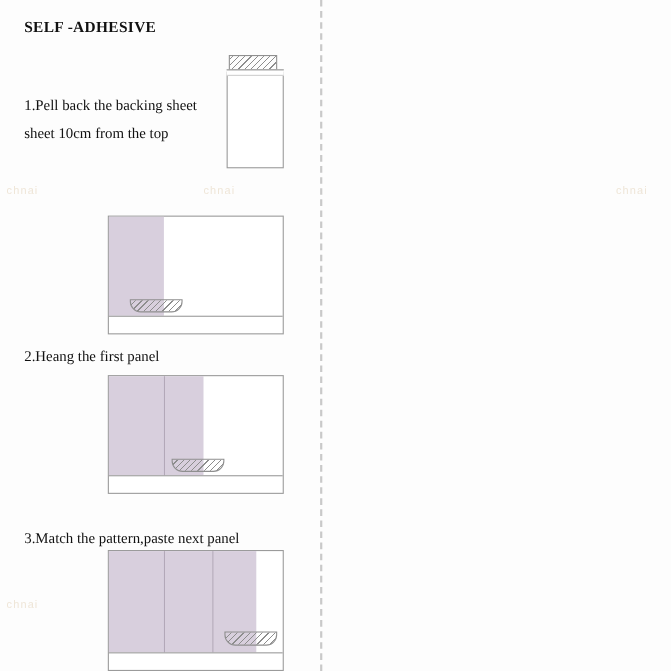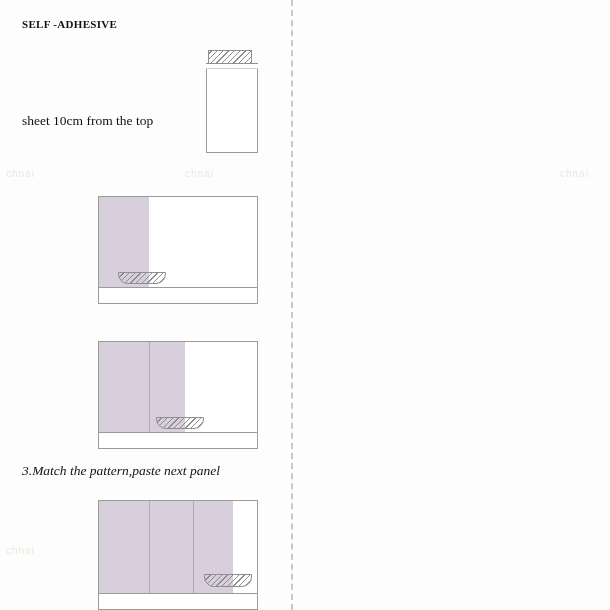--- a/index.html
+++ b/index.html
@@ -36,21 +36,21 @@
     top: 0;
     width: 0;
     height: 610px;
     border-left: 2px dashed #c9c9c9;
   }
 
   .col-title {
     position: absolute;
     font-family: "Liberation Serif", serif;
     font-weight: bold;
-    font-size: 11px;
+    font-size: 14px;
     letter-spacing: 0.3px;
     color: #111;
     white-space: nowrap;
   }
   #title-left { left: 22px; top: 18px; }
 
   .step-text {
     position: absolute;
     font-family: "Liberation Serif", serif;
     font-size: 13.5px;
@@ -114,38 +114,40 @@
   <div class="col col-left">
 
     <div class="col-title" id="title-left">SELF -ADHESIVE</div>
 
     <div>
       <div class="fig" style="left:206px; top:65px; width:52px; height:88px;"></div>
       <div class="hatch" style="left:208px; top:50px; width:44px; height:14px; border:1px solid #8f8f8f;"></div>
       <div style="position:absolute; left:206px; top:63px; width:52px; height:4px; background:#ffffff; border-top:1px solid #8f8f8f; border-bottom:1px solid #cfcfcf;"></div>
     </div>
 
+    <div class="step-text" style="left:22px; top:88px;">1.Pell back the backing sheet</div>
     <div class="step-text" style="left:22px; top:113px;">sheet 10cm from the top</div>
 
     <div>
       <div class="fig" style="left:98px; top:196px; width:160px; height:108px;"></div>
       <div class="wall-panel" style="left:99px; top:197px; width:50px; height:90px;"></div>
       <div class="floor-line" style="left:99px; top:287px; width:158px;"></div>
       <div class="hatch" style="left:118px; top:272px; width:48px; height:12px; border:1px solid #8f8f8f; border-radius:0 0 10px 10px;"></div>
     </div>
+    <div class="step-text" style="left:22px; top:316px;">2.Heang the first panel</div>
 
     <div>
       <div class="fig" style="left:98px; top:341px; width:160px; height:108px;"></div>
       <div class="wall-panel" style="left:99px; top:342px; width:50px; height:90px;"></div>
       <div class="wall-panel" style="left:149px; top:342px; width:36px; height:90px;"></div>
       <div class="seam-v" style="left:149px; top:342px; height:90px;"></div>
       <div class="floor-line" style="left:99px; top:432px; width:158px;"></div>
       <div class="hatch" style="left:156px; top:417px; width:48px; height:12px; border:1px solid #8f8f8f; border-radius:0 0 10px 10px;"></div>
     </div>
-    <div class="step-text" style="left:22px; top:463px;font-style:italic;">3.Match the pattern,paste next panel</div>
+    <div class="step-text" style="left:22px; top:482px;">3.Match the pattern,paste next panel</div>
 
     <div>
       <div class="fig" style="left:98px; top:500px; width:160px; height:110px;"></div>
       <div class="wall-panel" style="left:99px; top:501px; width:50px; height:92px;"></div>
       <div class="wall-panel" style="left:149px; top:501px; width:44px; height:92px;"></div>
       <div class="wall-panel" style="left:193px; top:501px; width:40px; height:92px;"></div>
       <div class="seam-v" style="left:149px; top:501px; height:92px;"></div>
       <div class="seam-v" style="left:193px; top:501px; height:92px;"></div>
       <div class="floor-line" style="left:99px; top:593px; width:158px;"></div>
       <div class="hatch" style="left:204px; top:574px; width:48px; height:13px; border:1px solid #8f8f8f; border-radius:0 0 10px 10px;"></div>

